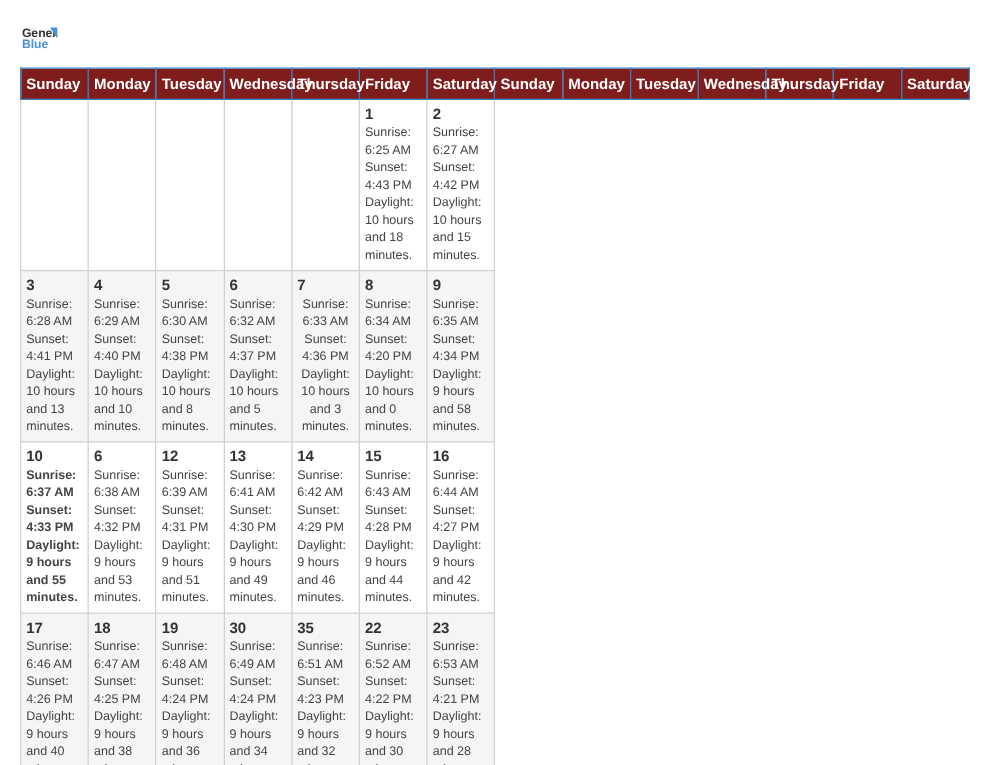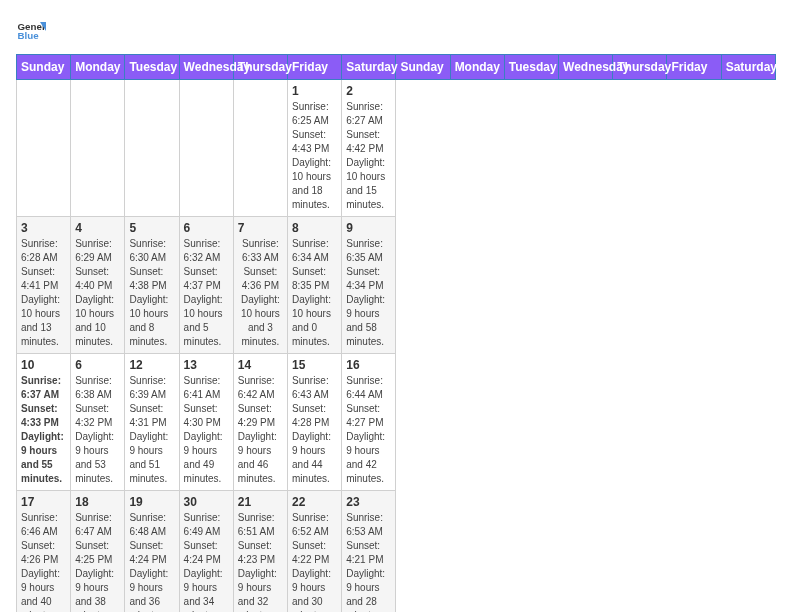--- a/index.html
+++ b/index.html
@@ -36,21 +36,21 @@
     .location {
       font-size: 15px;
       color: #555;
     }
     table {
       width: 100%;
       border-collapse: collapse;
       table-layout: fixed;
     }
     th {
-      background-color: #8b5cf6;
+      background-color: #7f1d1d;
       color: #fff;
       font-size: 12px;
       font-weight: bold;
       padding: 5px 4px;
       text-align: left;
       border: 1px solid #3a7fc1;
     }
     td {
       vertical-align: top;
       padding: 4px 4px;
@@ -167,21 +167,21 @@
         <td>
           <div class="day-num">7</div>
           <div class="day-info" style="white-space: pre-line; text-align: center;">Sunrise: 6:33 AM
 Sunset: 4:36 PM
 Daylight: 10 hours
 and 3 minutes.</div>
         </td>
         <td>
           <div class="day-num">8</div>
           <div class="day-info" style="white-space: pre-line;">Sunrise: 6:34 AM
-Sunset: 8:35 PM
+Sunset: 4:20 PM
 Daylight: 10 hours
 and 0 minutes.</div>
         </td>
         <td>
           <div class="day-num">9</div>
           <div class="day-info" style="white-space: pre-line;">Sunrise: 6:35 AM
 Sunset: 4:34 PM
 Daylight: 9 hours
 and 58 minutes.</div>
         </td>
@@ -260,21 +260,21 @@
 and 36 minutes.</div>
         </td>
         <td>
           <div class="day-num">30</div>
           <div class="day-info" style="white-space: pre-line;">Sunrise: 6:49 AM
 Sunset: 4:24 PM
 Daylight: 9 hours
 and 34 minutes.</div>
         </td>
         <td>
-          <div class="day-num">21</div>
+          <div class="day-num">35</div>
           <div class="day-info" style="white-space: pre-line;">Sunrise: 6:51 AM
 Sunset: 4:23 PM
 Daylight: 9 hours
 and 32 minutes.</div>
         </td>
         <td>
           <div class="day-num">22</div>
           <div class="day-info" style="white-space: pre-line;">Sunrise: 6:52 AM
 Sunset: 4:22 PM
 Daylight: 9 hours

